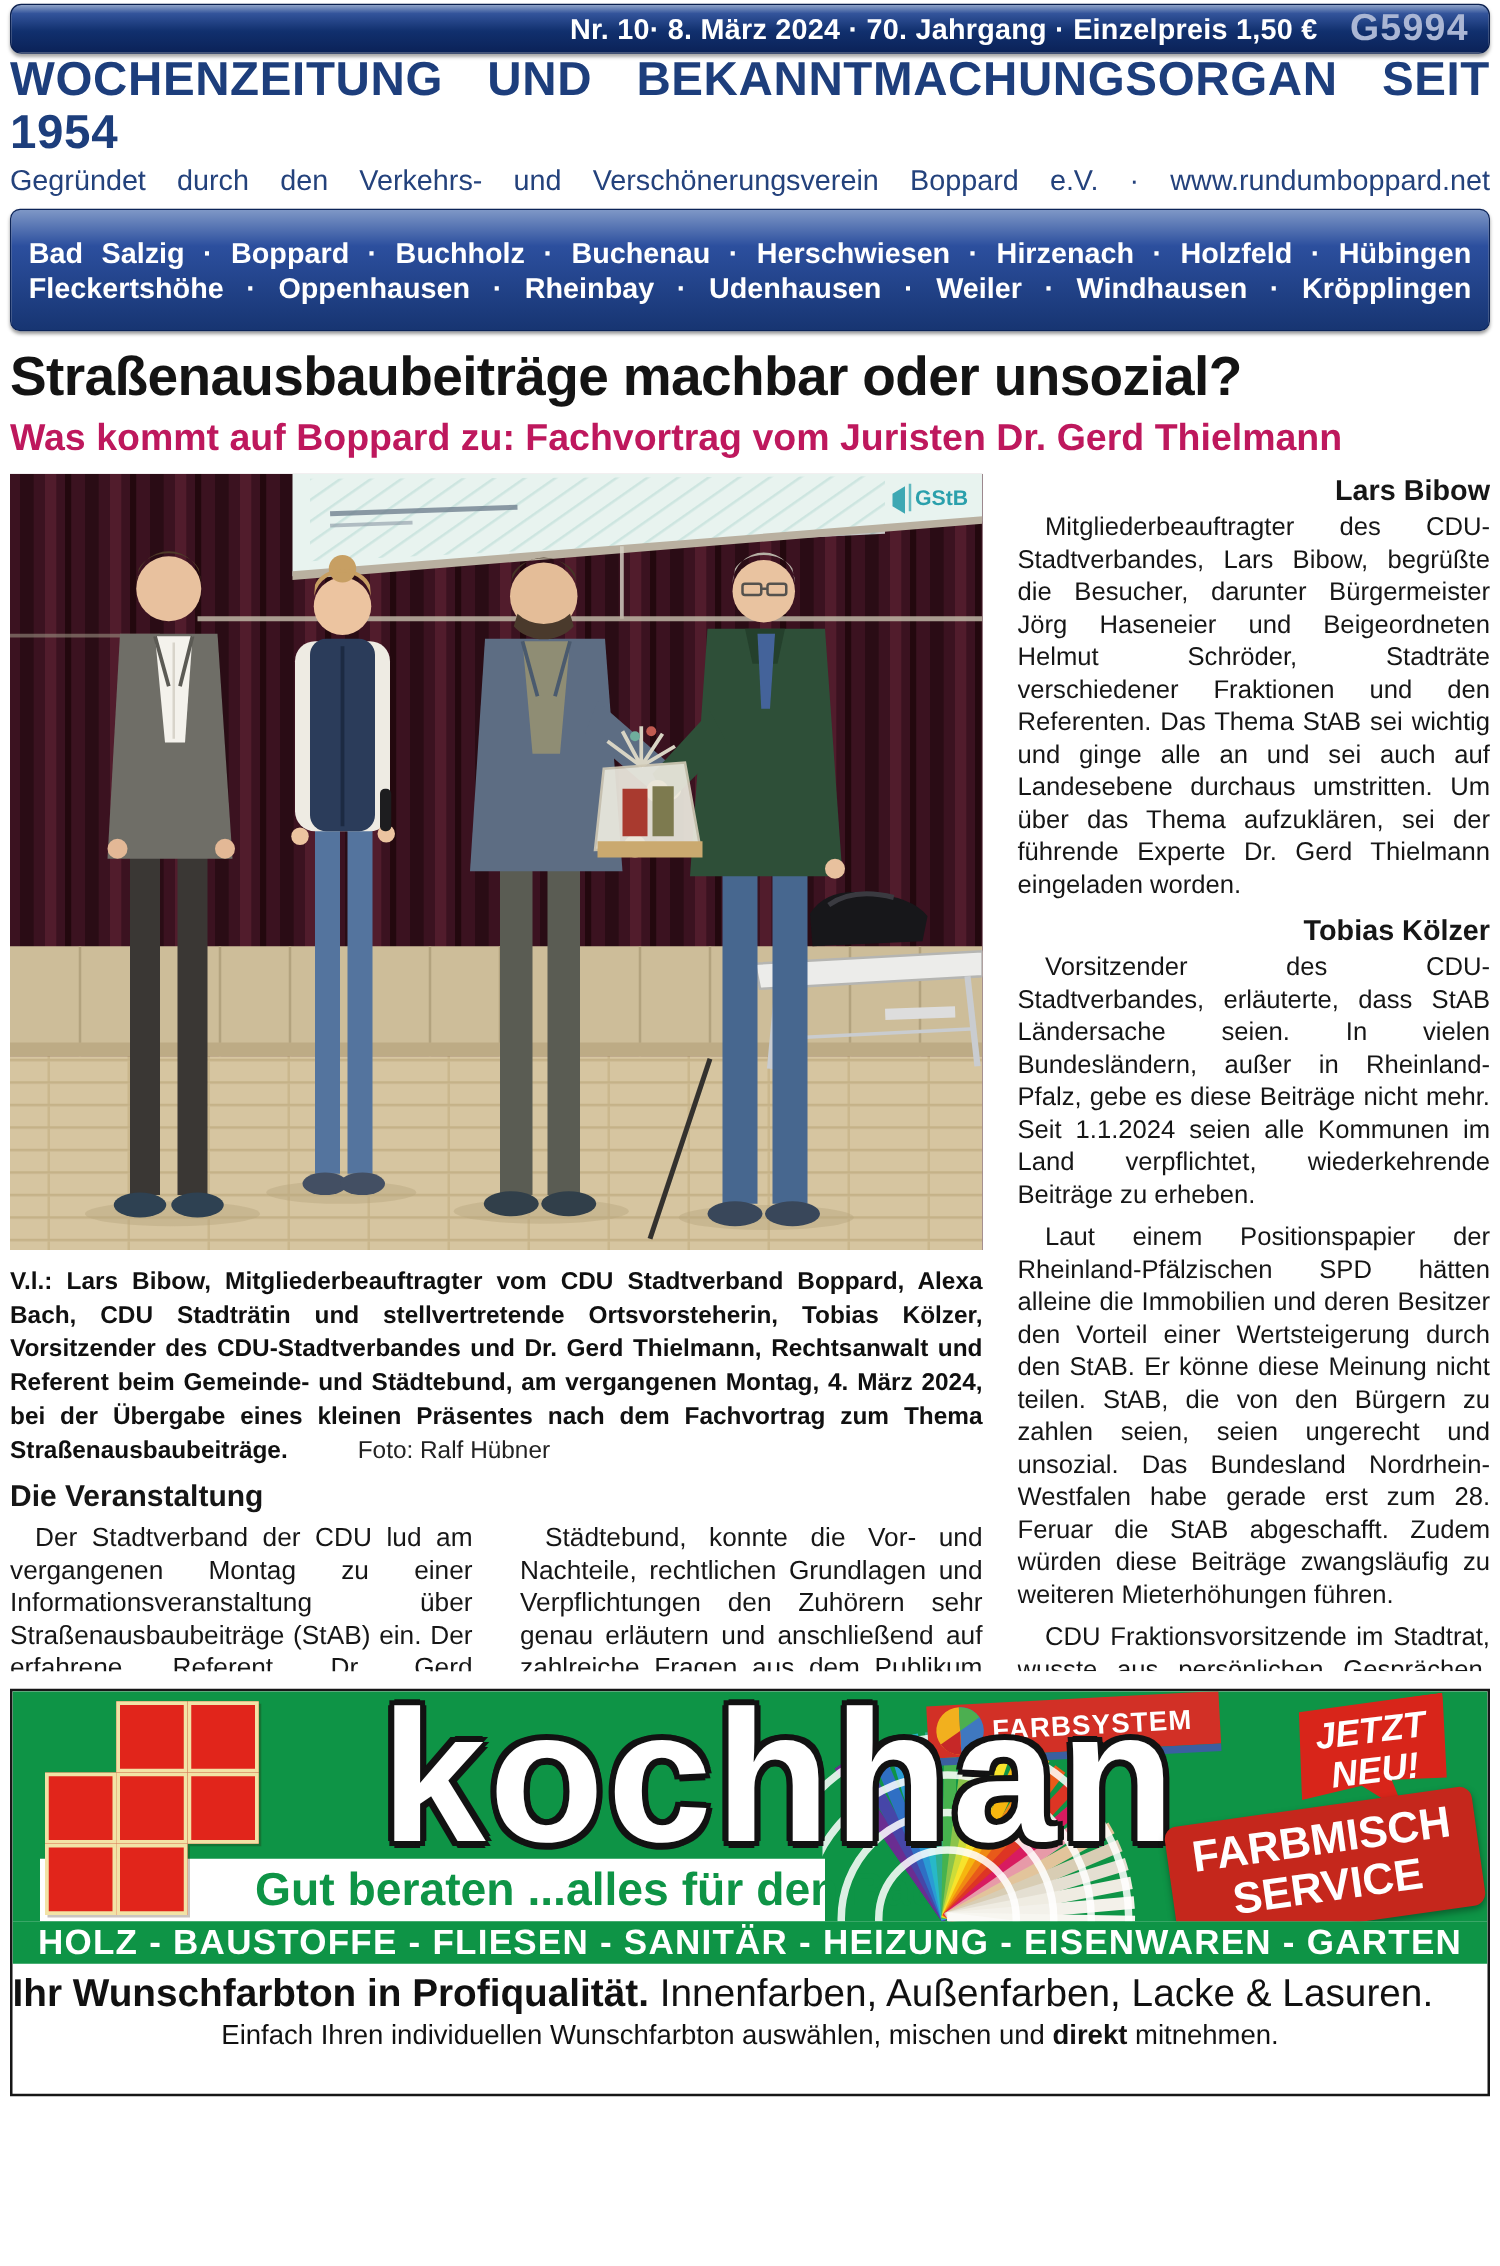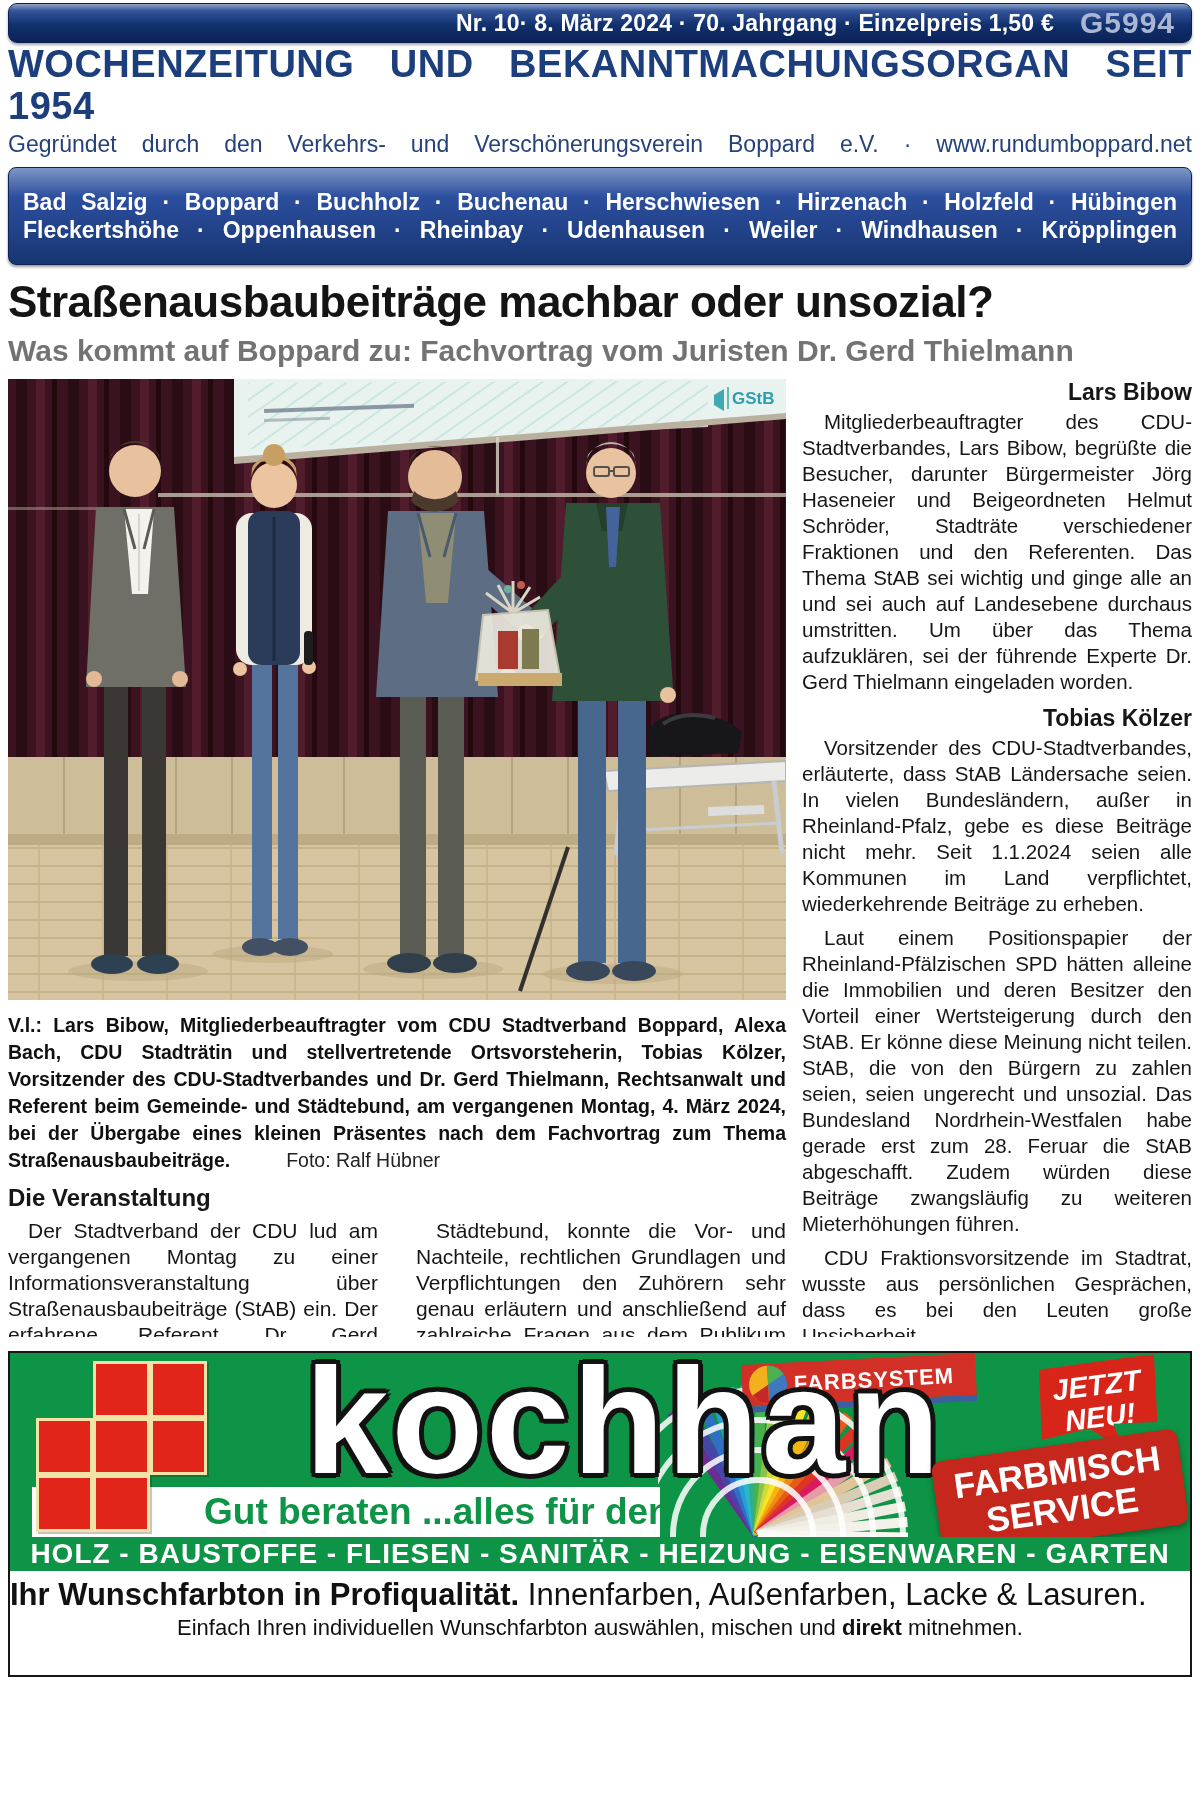--- a/index.html
+++ b/index.html
@@ -24,24 +24,24 @@
     text-align:justify;text-align-last:justify;}
 
   
   .townsbar{margin-top:8px;border-radius:8px;border:1px solid #0c2458;padding:20px 14px;
     background:linear-gradient(180deg,#7e97c6 0%,#2c4f9e 30%,#173572 100%);box-shadow:0 2px 3px rgba(0,0,0,.4);}
   .townrow{color:#ffffff;font-weight:bold;font-size:23px;line-height:28px;
     text-align:justify;text-align-last:justify;}
 
   
   .headline{margin:12px 0 0;font-size:44px;line-height:50px;font-weight:bold;color:#141414;letter-spacing:-.5px;}
-  .subheadline{margin:6px 0 4px;font-size:30px;line-height:36px;font-weight:bold;color:#737373;}
-
-  
-  .content-row{display:flex;gap:16px;margin-top:10px;height:958px;overflow:hidden;}
+  .subheadline{margin:6px 0 4px;font-size:30px;line-height:36px;font-weight:bold;color:#be185d;}
+
+  
+  .content-row{display:flex;gap:28px;margin-top:10px;height:958px;overflow:hidden;}
   .left-col{width:778px;flex:0 0 778px;}
   .right-col{flex:1;font-size:20.5px;line-height:26px;text-align:justify;hyphens:auto;-webkit-hyphens:auto;overflow:hidden;}
   .right-col h4{margin:10px 0 4px;font-size:23px;line-height:26px;text-align:right;}
   .right-col section:first-child h4{margin-top:0;}
   .right-col p{margin:0 0 8px;text-indent:22px;}
 
   .photo{width:778px;height:621px;position:relative;background:#40121f;overflow:hidden;}
   .photo svg{position:absolute;inset:0;}
 
   .caption{margin:12px 0 0;font-weight:bold;font-size:19.5px;line-height:27px;text-align:justify;color:#101010;}

